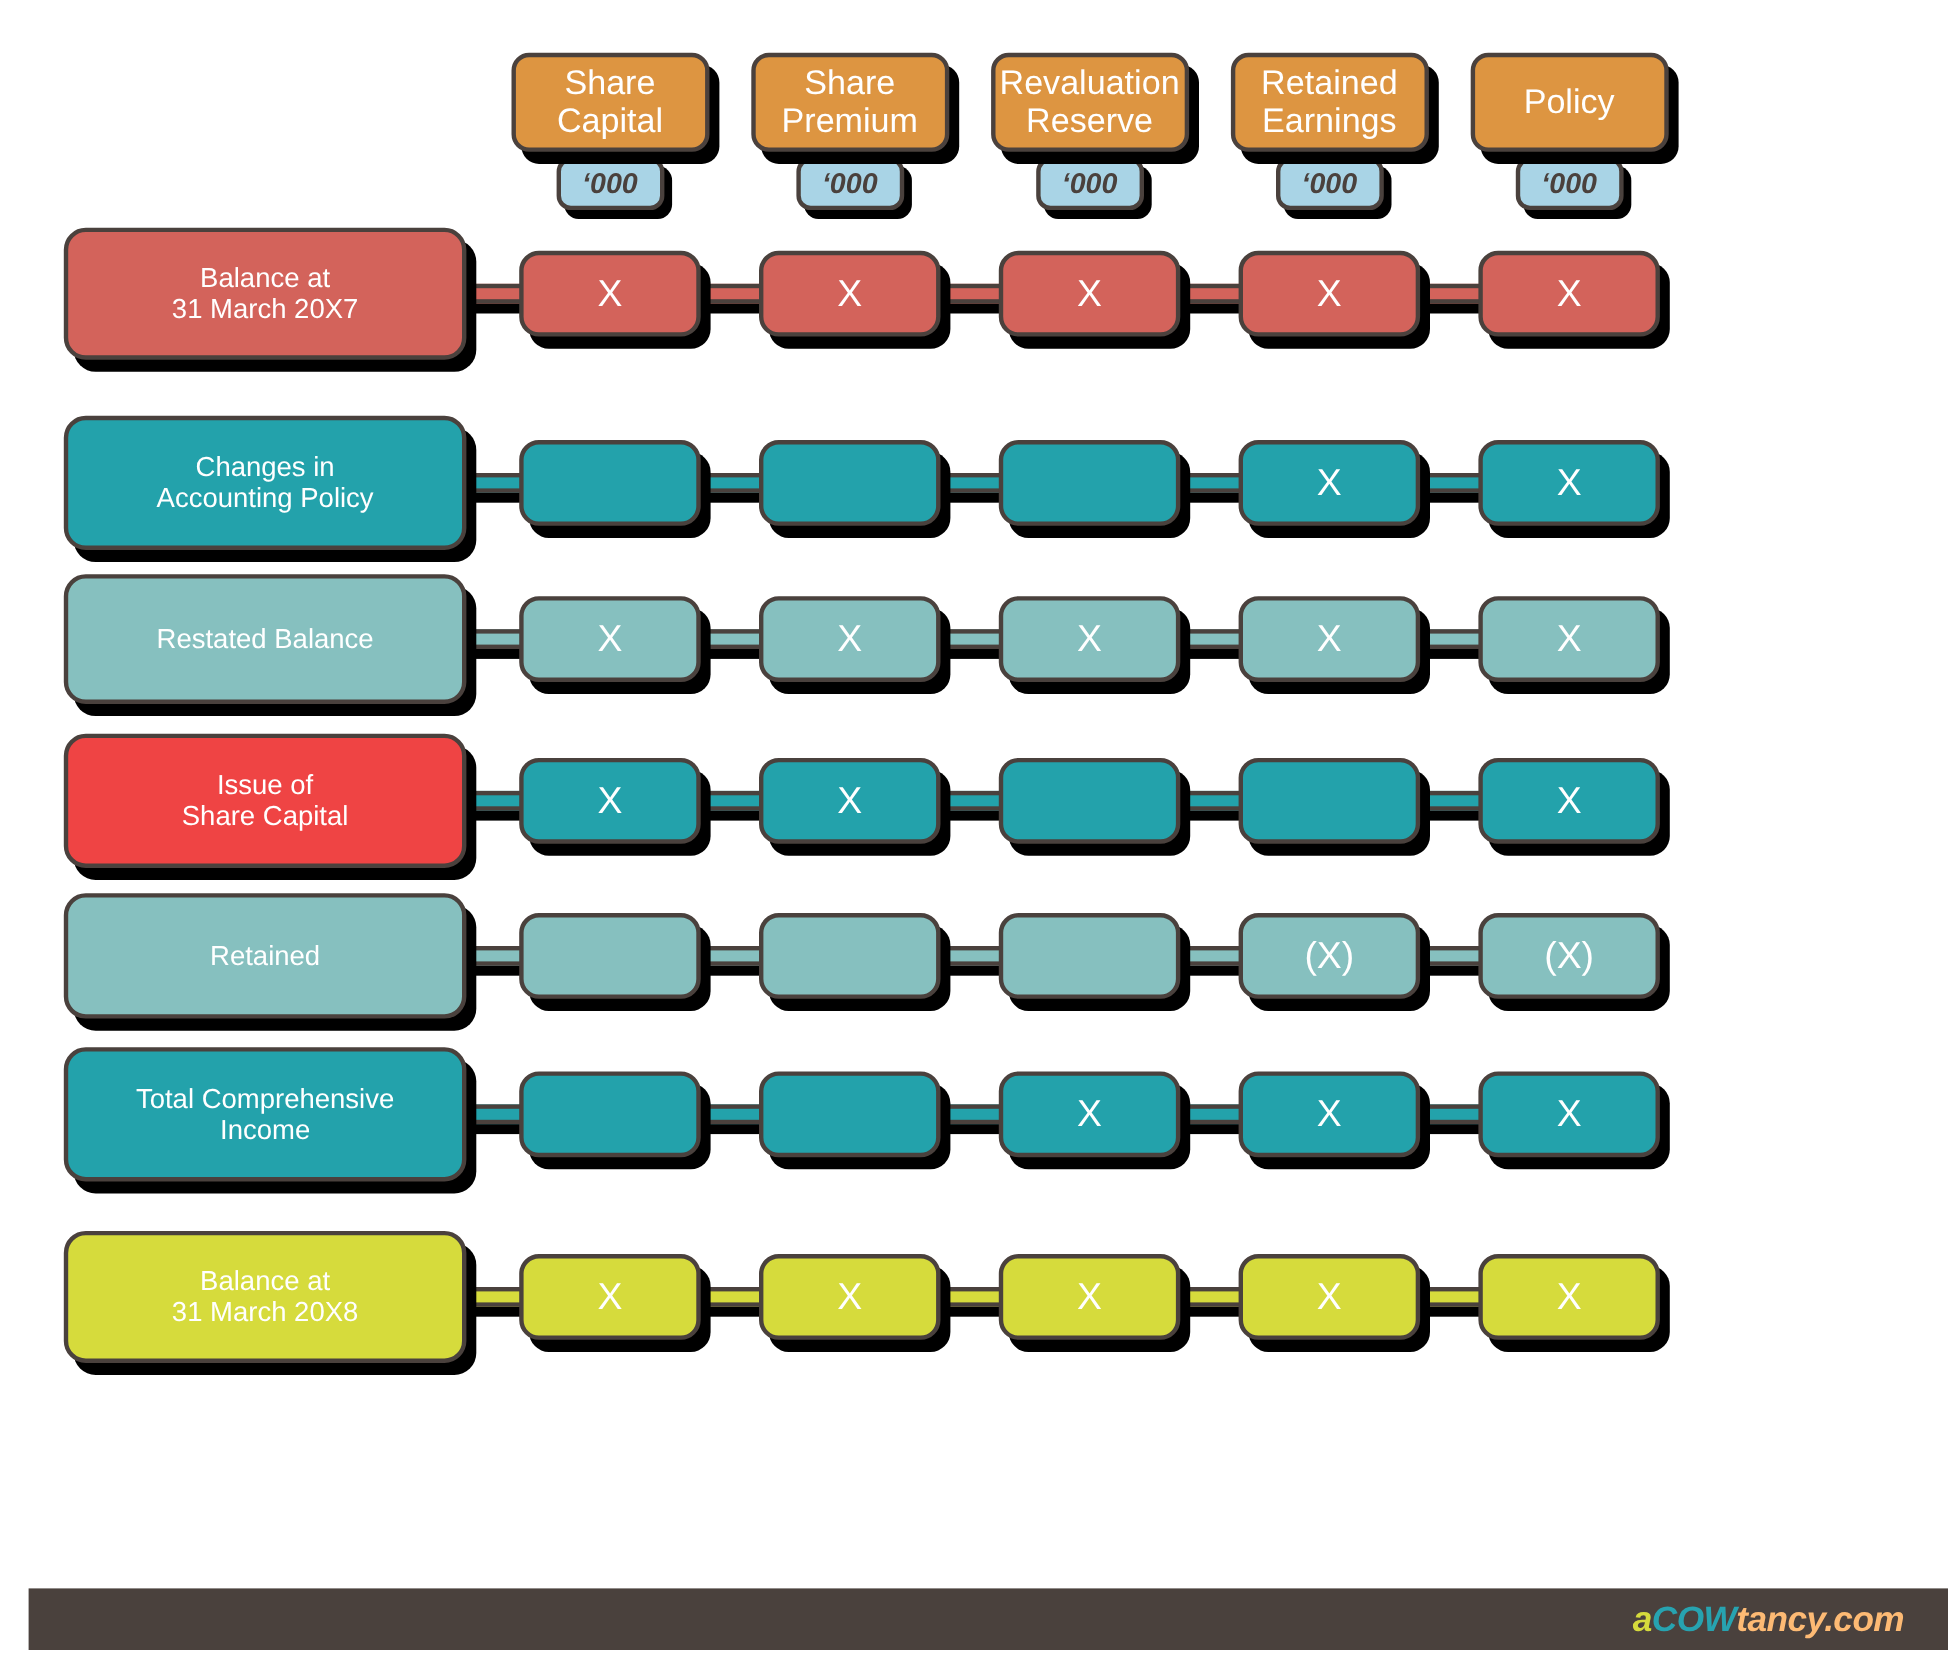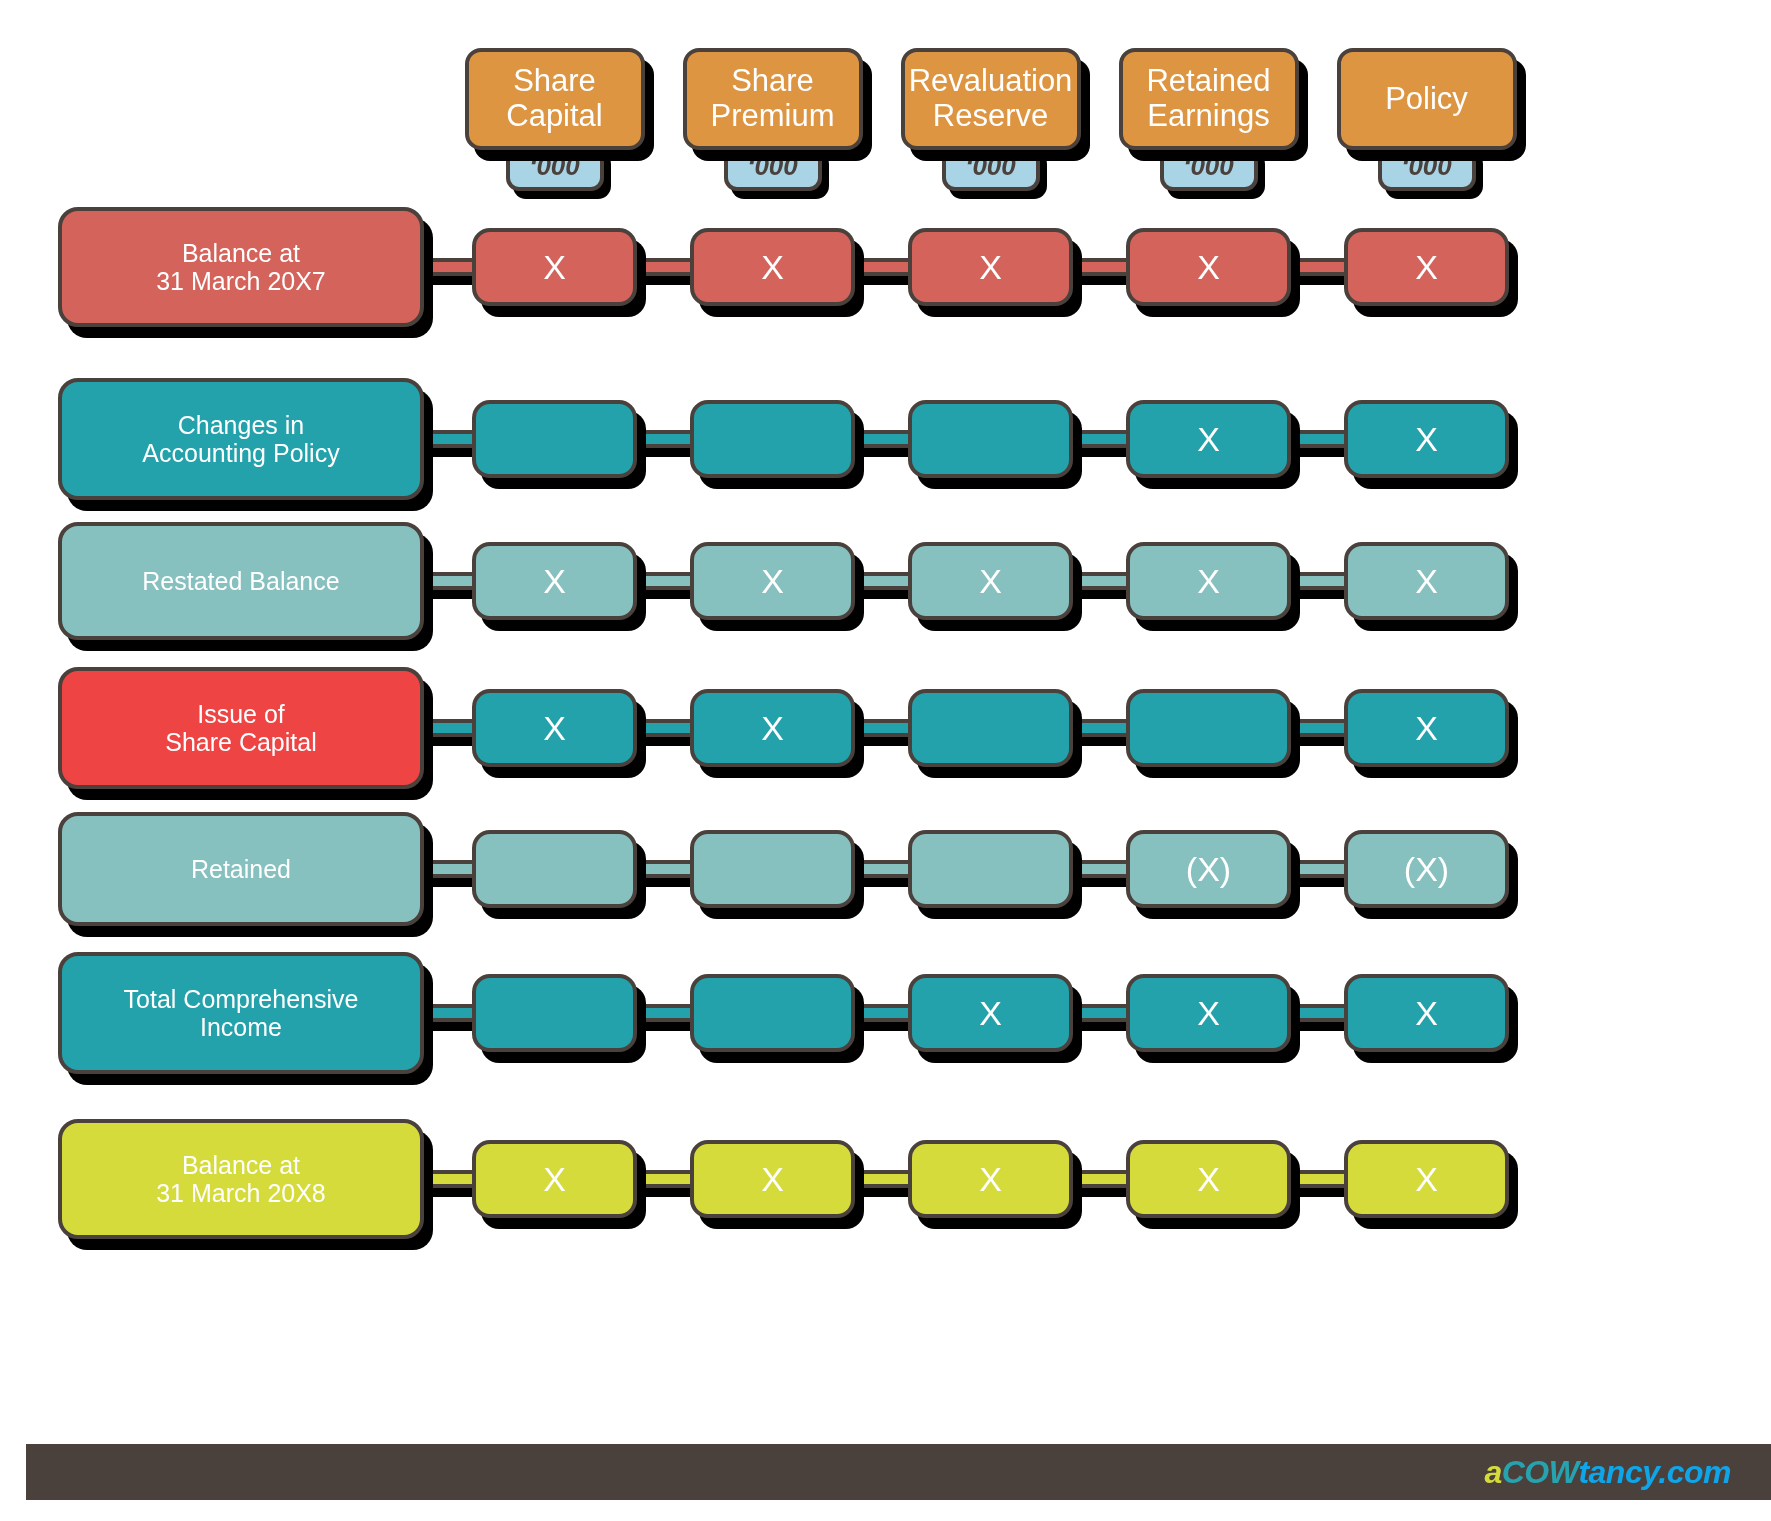--- a/index.html
+++ b/index.html
@@ -26,21 +26,21 @@
     justify-content: center;
     color: #ffffff;
     text-align: center;
     line-height: 1.12;
     box-shadow: 9px 11px 0 0 #000000;
     z-index: 3;
   }
 
   
   .col-head {
-    height: 102px;
+    height: 90px;
     font-size: 31px;
     background: #dd9541;
     border-radius: 16px;
     white-space: pre-line;
   }
   .col-unit {
     height: 48px;
     font-size: 26px;
     font-weight: bold;
     font-style: italic;
@@ -94,21 +94,21 @@
   .brand {
     font-size: 32px;
     font-weight: bold;
     font-style: italic;
     margin-right: 40px;
     letter-spacing: -0.5px;
     white-space: nowrap;
   }
   .brand .b-a   { color: #d6db3c; }
   .brand .b-cow { color: #27a3b0; }
-  .brand .b-end { color: #0ea5e9; }
+  .brand .b-end { color: #fdba74; }
 </style>
 </head>
 <body>
 
 <div id="stage">
     <div class="pill col-head" style="left: 464.5px; top: 48px; width: 180px;">Share
 Capital</div>
     <div class="pill col-unit" style="left: 505.5px; top: 143px; width: 98px;">‘000</div>
     <div class="pill col-head" style="left: 682.5px; top: 48px; width: 180px;">Share
 Premium</div>

